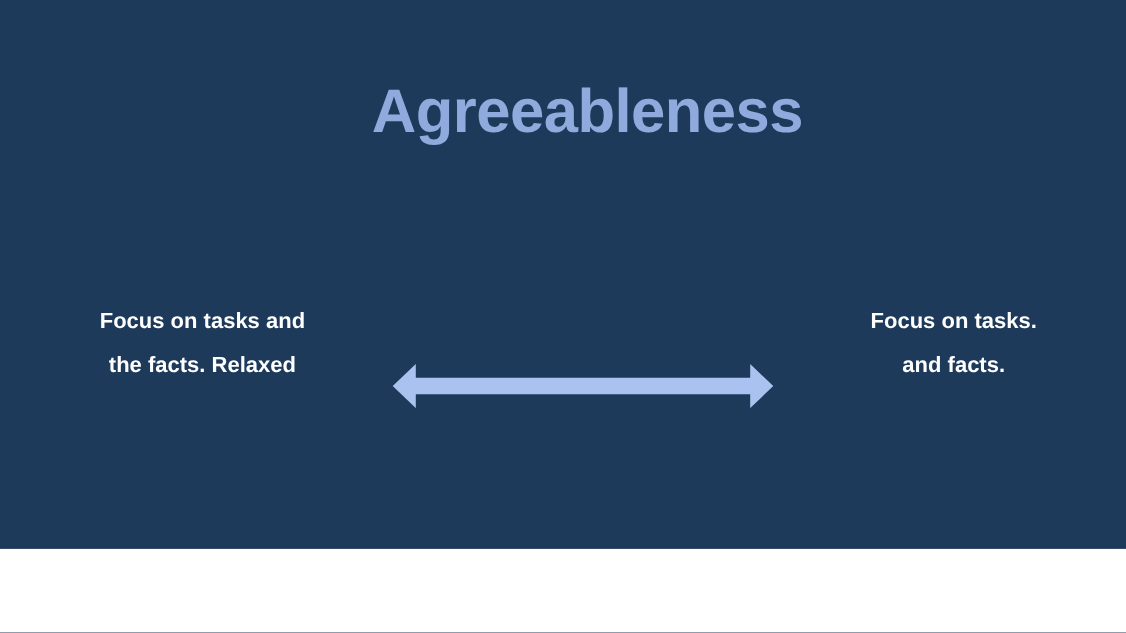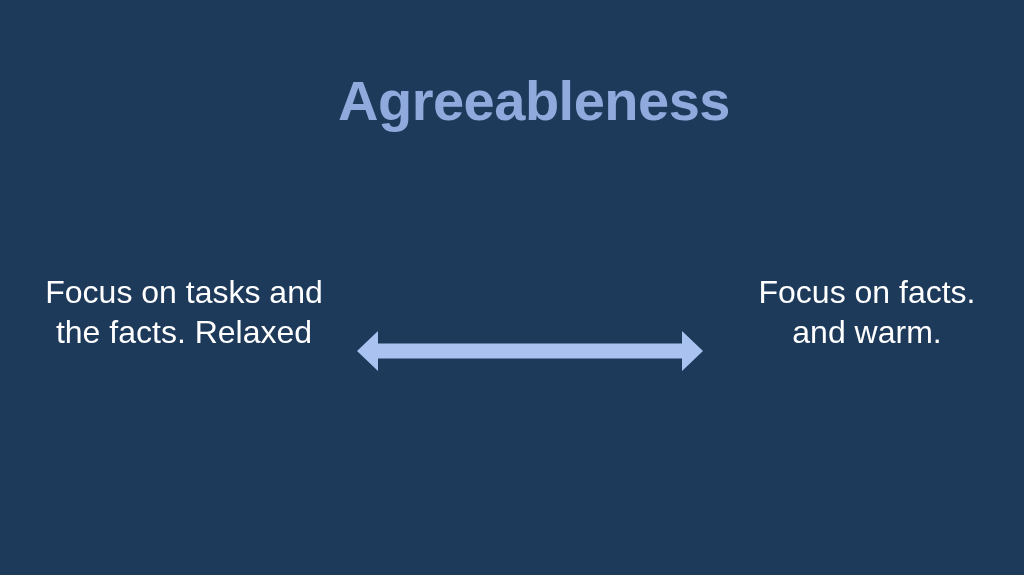--- a/index.html
+++ b/index.html
@@ -11,44 +11,44 @@
   * { margin: 0; padding: 0; box-sizing: border-box; }
   html, body {
     width: 1024px;
     height: 575px;
     overflow: hidden;
     font-family: "Liberation Sans", "DejaVu Sans", sans-serif;
   }
   .slide {
     position: relative;
     width: 1024px;
-    height: 575px;
+    height: 499px;
     background: var(--background, #1E3A5B);
   }
   .slide-title {
     position: absolute;
     top: 70px;
     left: 0;
     width: 100%;
     margin-left: 22px;
     text-align: center;
     font-size: 56px;
     font-weight: bold;
     line-height: 62px;
     color: var(--title, #8FAADC);
     letter-spacing: -0.5px;
   }
   .panel {
     position: absolute;
     top: 272px;
     text-align: center;
     color: var(--body_text, #FFFFFF);
-    font-size: 32px;
+    font-size: 20px;
     line-height: 40px;
-    font-weight: 400;
+    font-weight: 700;
   }
   .panel .text-line { white-space: nowrap; }
   .panel-left  { left: 34px;  width: 300px; }
   .panel-right { left: 712px; width: 310px; }
   .spectrum-arrow {
     position: absolute;
     left: 357px;
     top: 331px;
     width: 346px;
     height: 40px;
@@ -67,17 +67,17 @@
   <div class="panel panel-left">
     <div class="text-line">Focus on tasks and</div>
     <div class="text-line">the facts. Relaxed</div>
   </div>
 
   <svg class="spectrum-arrow" viewBox="0 0 346 40" preserveAspectRatio="none" aria-hidden="true">
     <polygon points="0,20 21,0 21,12.5 325,12.5 325,0 346,20 325,40 325,27.5 21,27.5 21,40"></polygon>
   </svg>
 
   <div class="panel panel-right">
-    <div class="text-line">Focus on facts.</div>
-    <div class="text-line">and warm.</div>
+    <div class="text-line">Focus on tasks.</div>
+    <div class="text-line">and facts.</div>
   </div>
 
 </div>
 
 </body></html>

